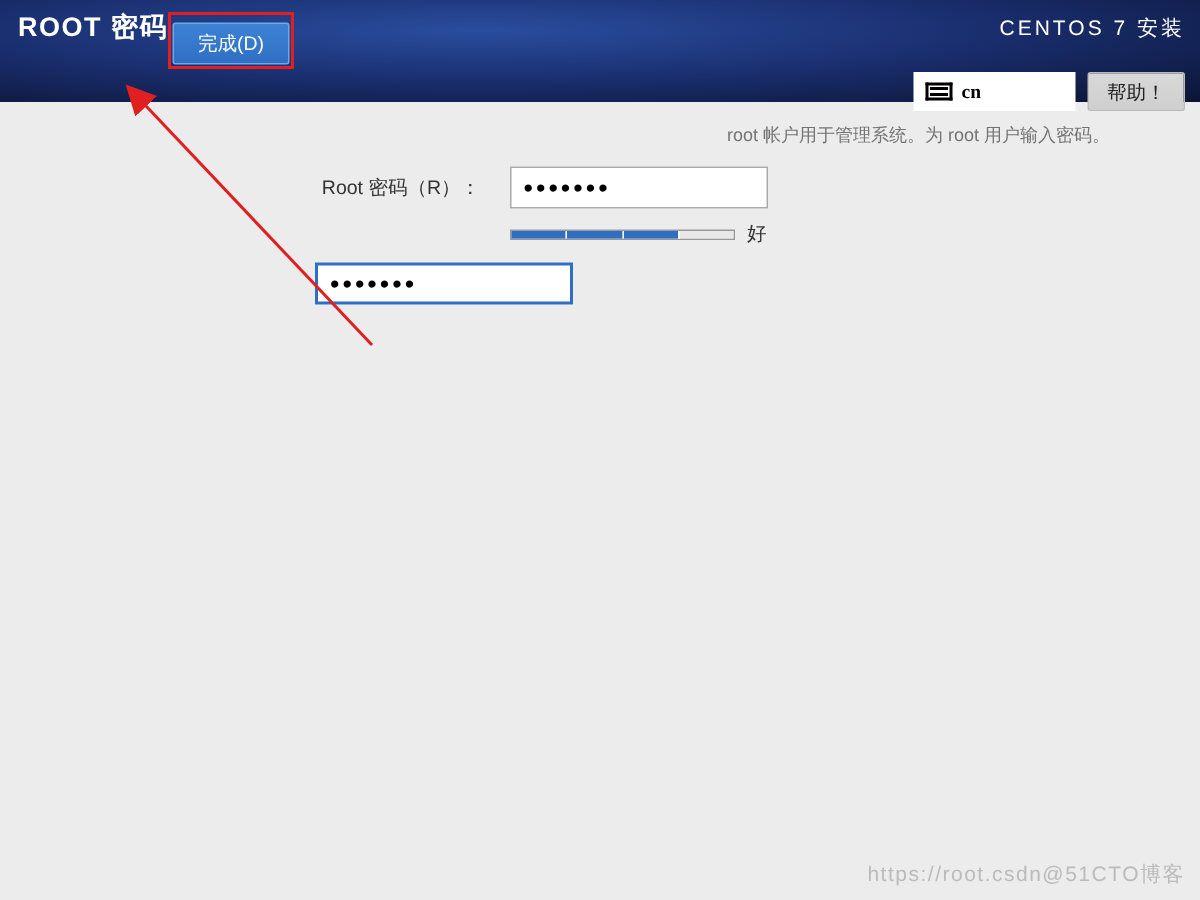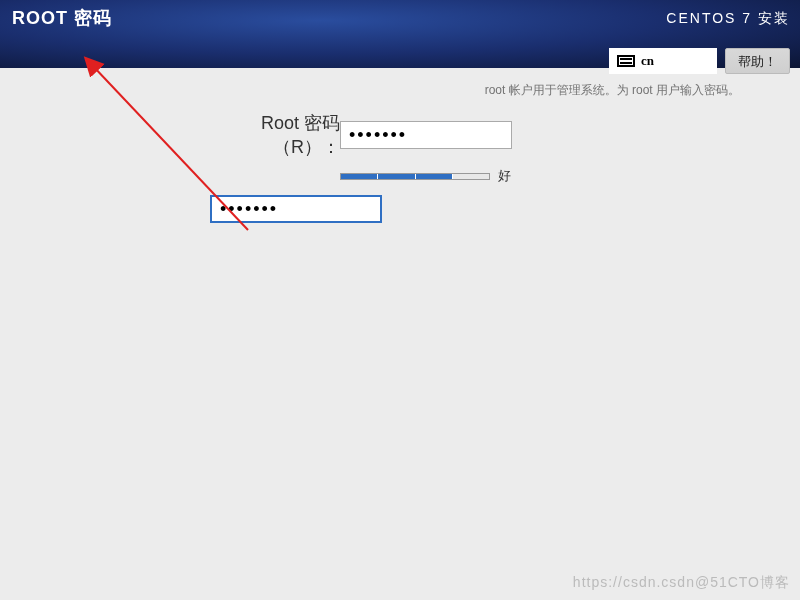--- a/index.html
+++ b/index.html
@@ -26,39 +26,42 @@
       linear-gradient(#000,#000) 0 100%/100% 2px no-repeat,
       linear-gradient(#000,#000) 0 0/2px 100% no-repeat,
       linear-gradient(#000,#000) 100% 0/2px 100% no-repeat;
     }
     .kbd-icon::before, .kbd-icon::after { content:""; position:absolute; left:3px; right:3px; height:2px; background:#000; }
     .kbd-icon::before { top:3px; } .kbd-icon::after { top:7px; }
     .help-btn { background: linear-gradient(#d8d8d8, #cfcfcf); border: 1px solid #bbb; color: #222; font-size: 13px; padding: 4px 12px; cursor: pointer; border-radius: 2px; height: 26px; }
     .content { padding: 14px 60px 0 60px; font-size: 13px; color: #333; }
     .instruction { text-align: right; margin-bottom: 12px; font-size: 12px; color: #737373; margin-left: 80px; }
     .form-row { display: flex; align-items: center; margin-bottom: 8px; justify-content: flex-start; margin-left: 150px; }
-    .form-label { width: 130px; text-align: right; padding-right: 0; font-size: 18px; color: #333; }
+    .form-label { width: 130px; text-align: right; padding-right: 20px; font-size: 13px; color: #333; }
     .pw-input { width: 172px; height: 28px; padding: 0 8px; font-size: 18px; letter-spacing: 2px; border: 1px solid #aaa; background: #fff; }
     .pw-input.focused { border: 2px solid #2f6fc3; outline: none; }
     .strength-row { display: flex; align-items: center; margin: 2px 0 10px 280px; gap: 8px; }
     .strength-bar { width: 150px; height: 7px; display: flex; border: 1px solid #999; }
     .strength-seg { flex: 1; margin: 0; }
     .strength-seg.filled { background: #2f6fc3; }
     .strength-seg.empty { background: #e8e8e8; }
     .strength-seg + .strength-seg { border-left: 1px solid #fff; }
     .strength-label { font-size: 13px; color: #333; }
     .watermark { position: absolute; bottom: 8px; right: 10px; font-size: 14px; color: #bbb; letter-spacing: 1px; pointer-events: none; }
     .arrow-svg { position: absolute; top: 10px; left: 0; pointer-events: none; }
   </style>
 </head>
 <body>
 
 <div class="topbar">
   <div class="topbar-left">
     <div class="page-title">ROOT 密码</div>
+    <div class="done-highlight">
+      <button class="done-btn">完成(D)</button>
+    </div>
   </div>
   <div class="topbar-right">
     <div class="installer-name">CENTOS 7 安装</div>
     <div class="top-right-row">
       <div class="lang-selector">
         <span class="kbd-icon"></span>
         <span>cn</span>
       </div>
       <button class="help-btn">帮助！</button>
     </div>
@@ -90,13 +93,13 @@
       <div class="strength-seg empty"></div>
     </div>
     <div class="strength-label">好</div>
   </div>
 
   <div class="form-row">
     <input type="text" class="pw-input focused" readonly="" value="•••••••" style="">
   </div>
 </div>
 
-<div class="watermark">https://csdn.csdn@51CTO博客</div>
+<div class="watermark">https://root.csdn@51CTO博客</div>
 
 </body></html>

